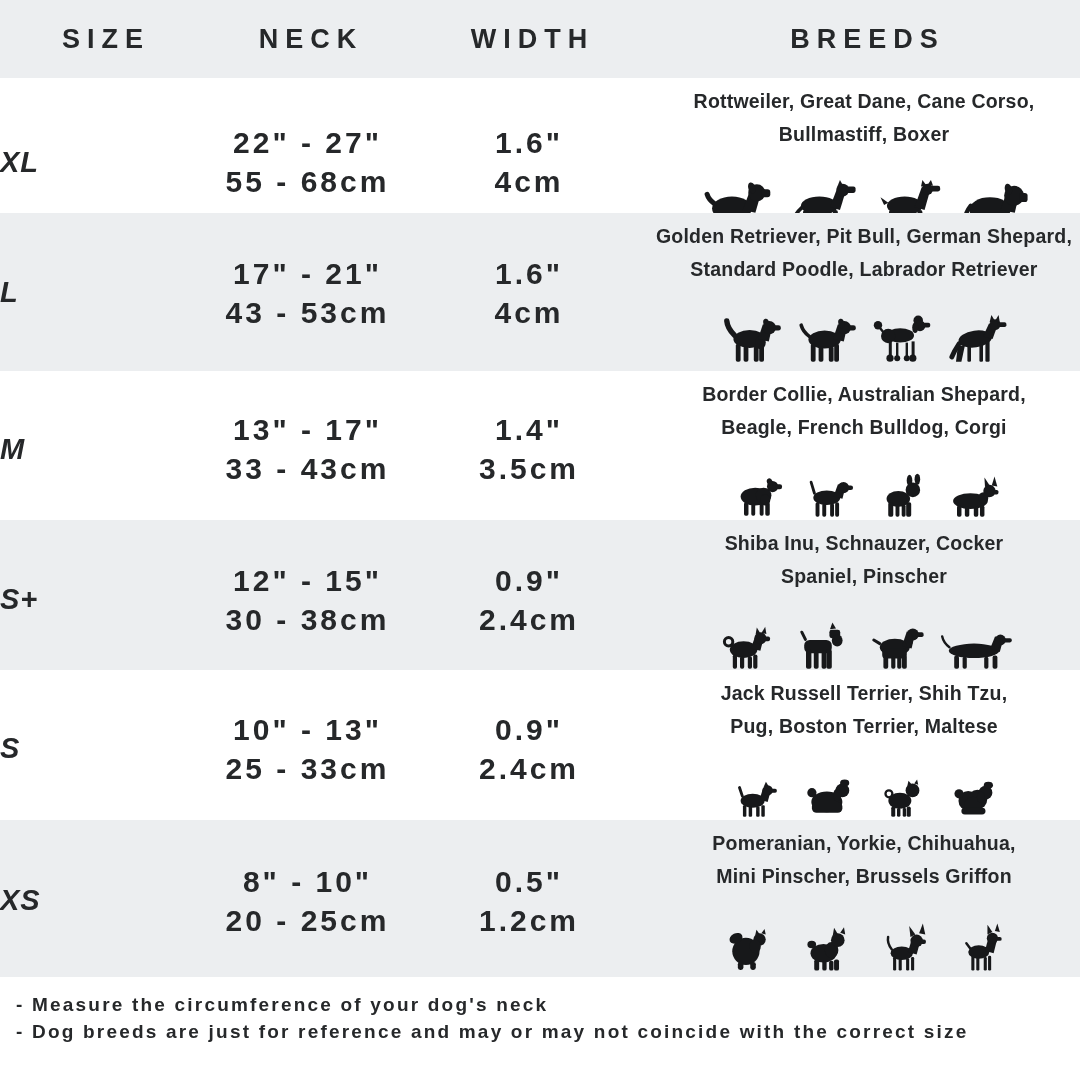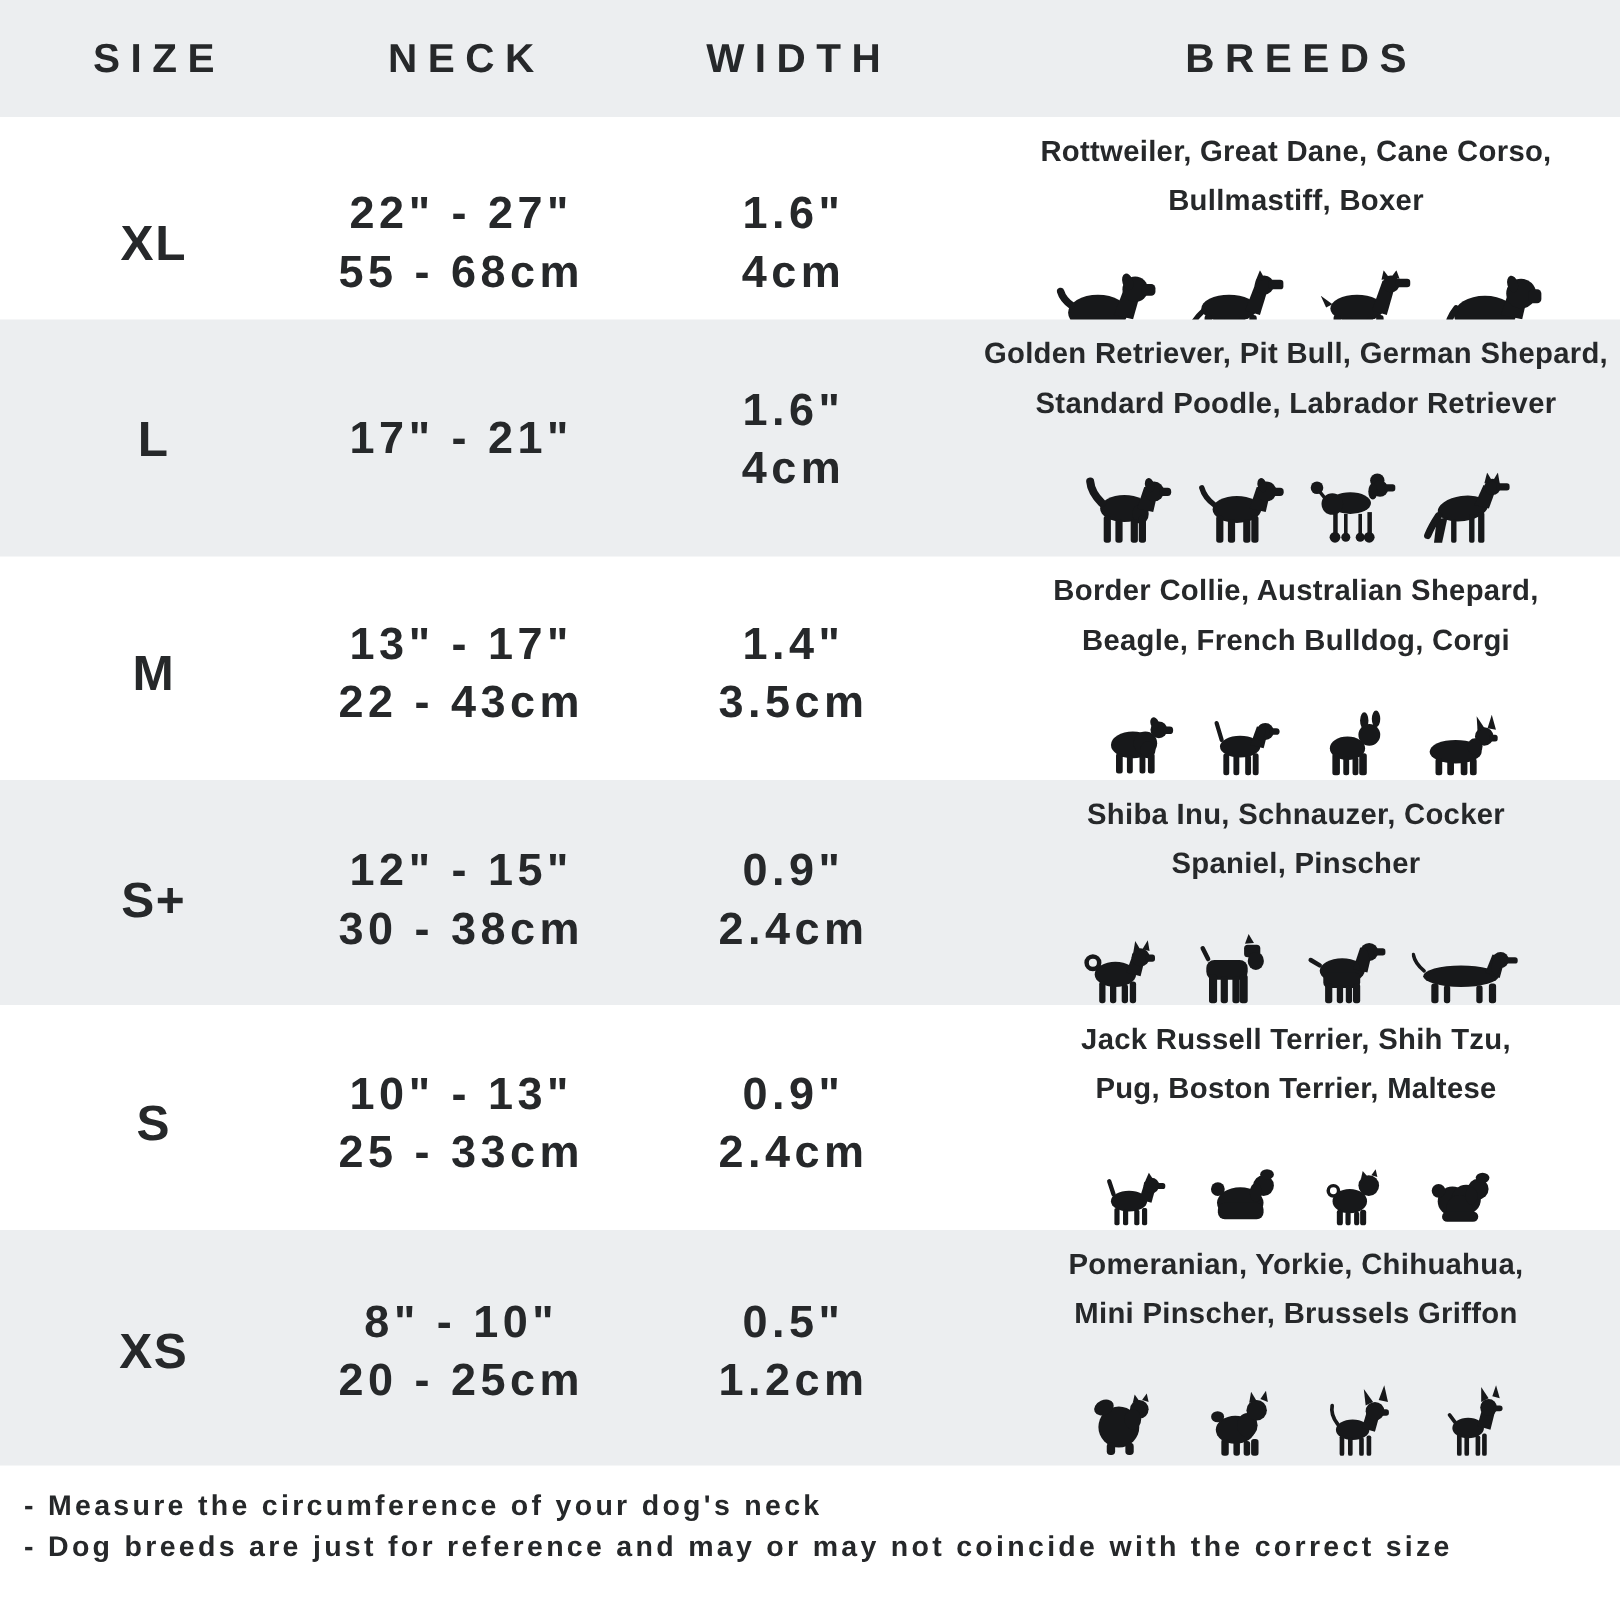--- a/index.html
+++ b/index.html
@@ -25,23 +25,23 @@
     text-indent:7px;
   }
   .r0 { height:135px; }
   .r1 { height:158px; }
   .r2 { height:149px; }
   .r3 { height:150px; }
   .r4 { height:150px; }
   .r5 { height:157px; }
 
   .size-cell {
-    text-align:center;
-    font-size:33px;
+    font-size:29px;
     letter-spacing:1px;
+    font-style:italic;
   }
   .meas {
     text-align:center;
     font-size:30px;
     letter-spacing:3px;
     line-height:39px;
     white-space:nowrap;
   }
   .breeds-cell {
     height:100%;
@@ -416,20 +416,21 @@
             <use href="#d-bullmastiff"></use>
           </svg>
       </div>
     </div>
   </div>
 
   <div class="row r1 alt">
     <div class="size-cell">L</div>
     <div class="meas">
       <div>17" - 21"</div>
+      <div>43 - 53cm</div>
     </div>
     <div class="meas">
       <div>1.6"</div>
       <div>4cm</div>
     </div>
     <div class="breeds-cell">
       <div class="breeds-names">Golden Retriever, Pit Bull, German Shepard,
 Standard Poodle, Labrador Retriever</div>
       <div class="dogs">
         <svg viewBox="0 0 100 80" width="60">
@@ -445,21 +446,21 @@
             <use href="#d-german-shepherd"></use>
           </svg>
       </div>
     </div>
   </div>
 
   <div class="row r2">
     <div class="size-cell">M</div>
     <div class="meas">
       <div>13" - 17"</div>
-      <div>22 - 43cm</div>
+      <div>33 - 43cm</div>
     </div>
     <div class="meas">
       <div>1.4"</div>
       <div>3.5cm</div>
     </div>
     <div class="breeds-cell">
       <div class="breeds-names">Border Collie, Australian Shepard,
 Beagle, French Bulldog, Corgi</div>
       <div class="dogs">
         <svg viewBox="0 0 100 80" width="56">

